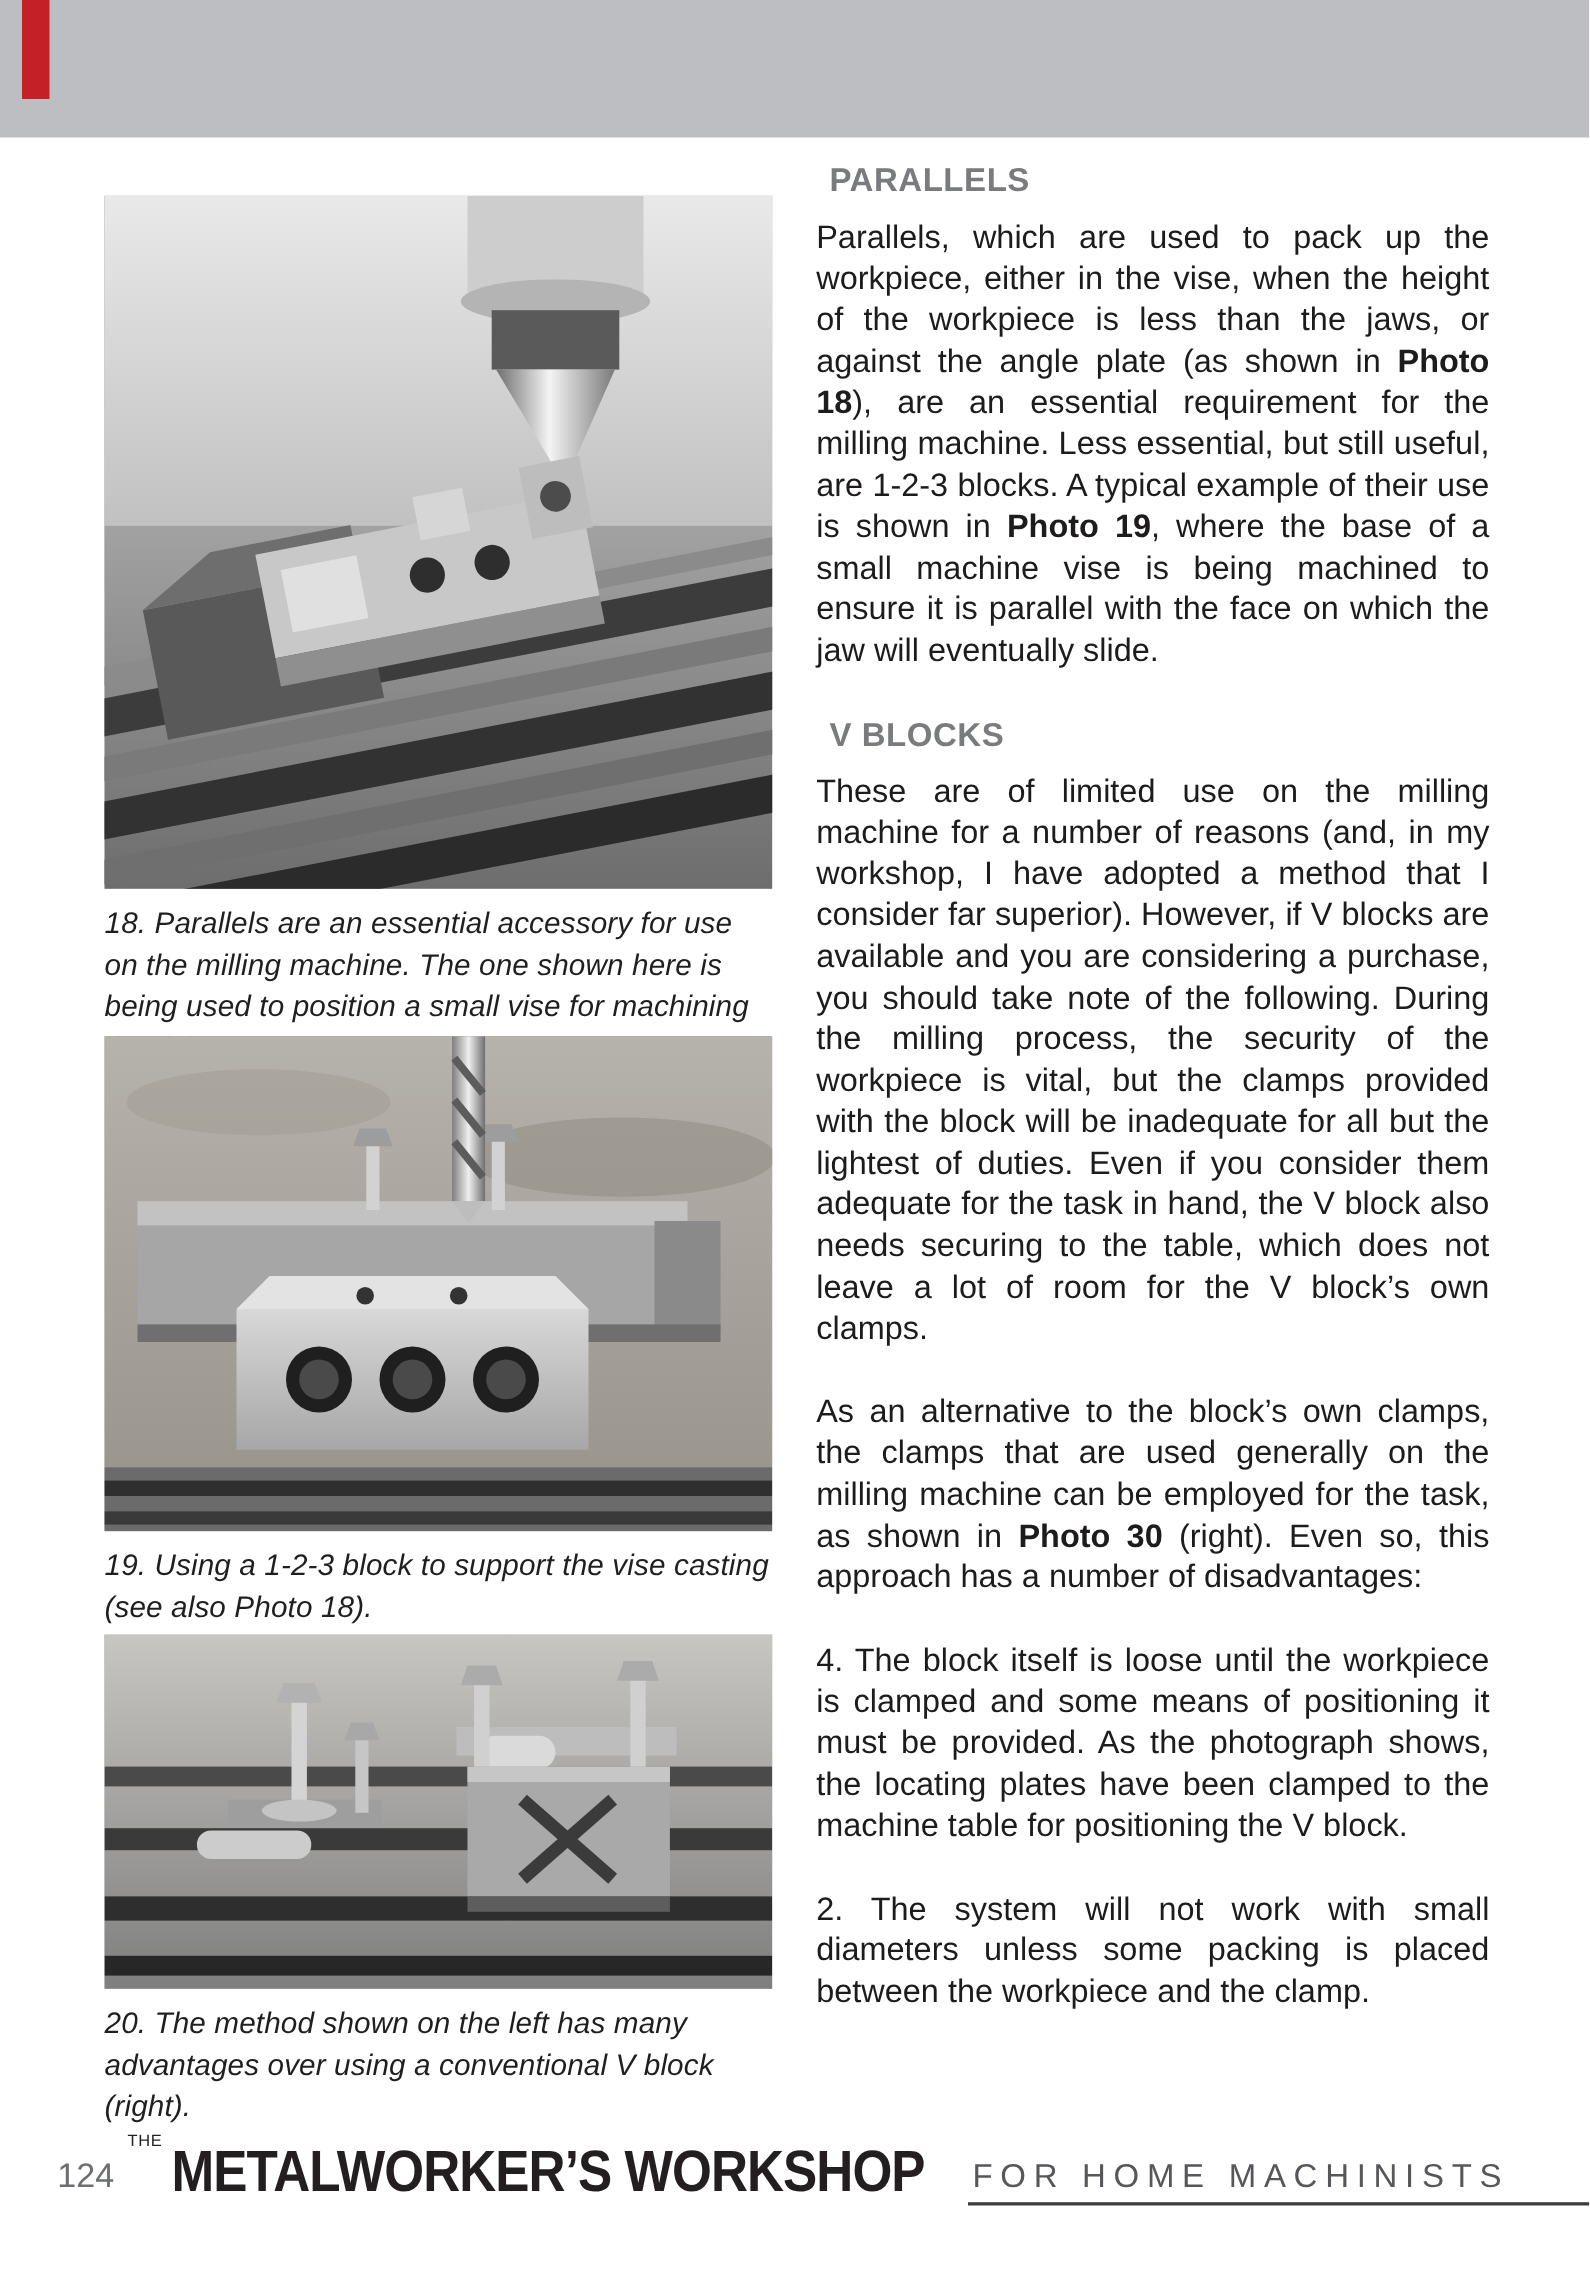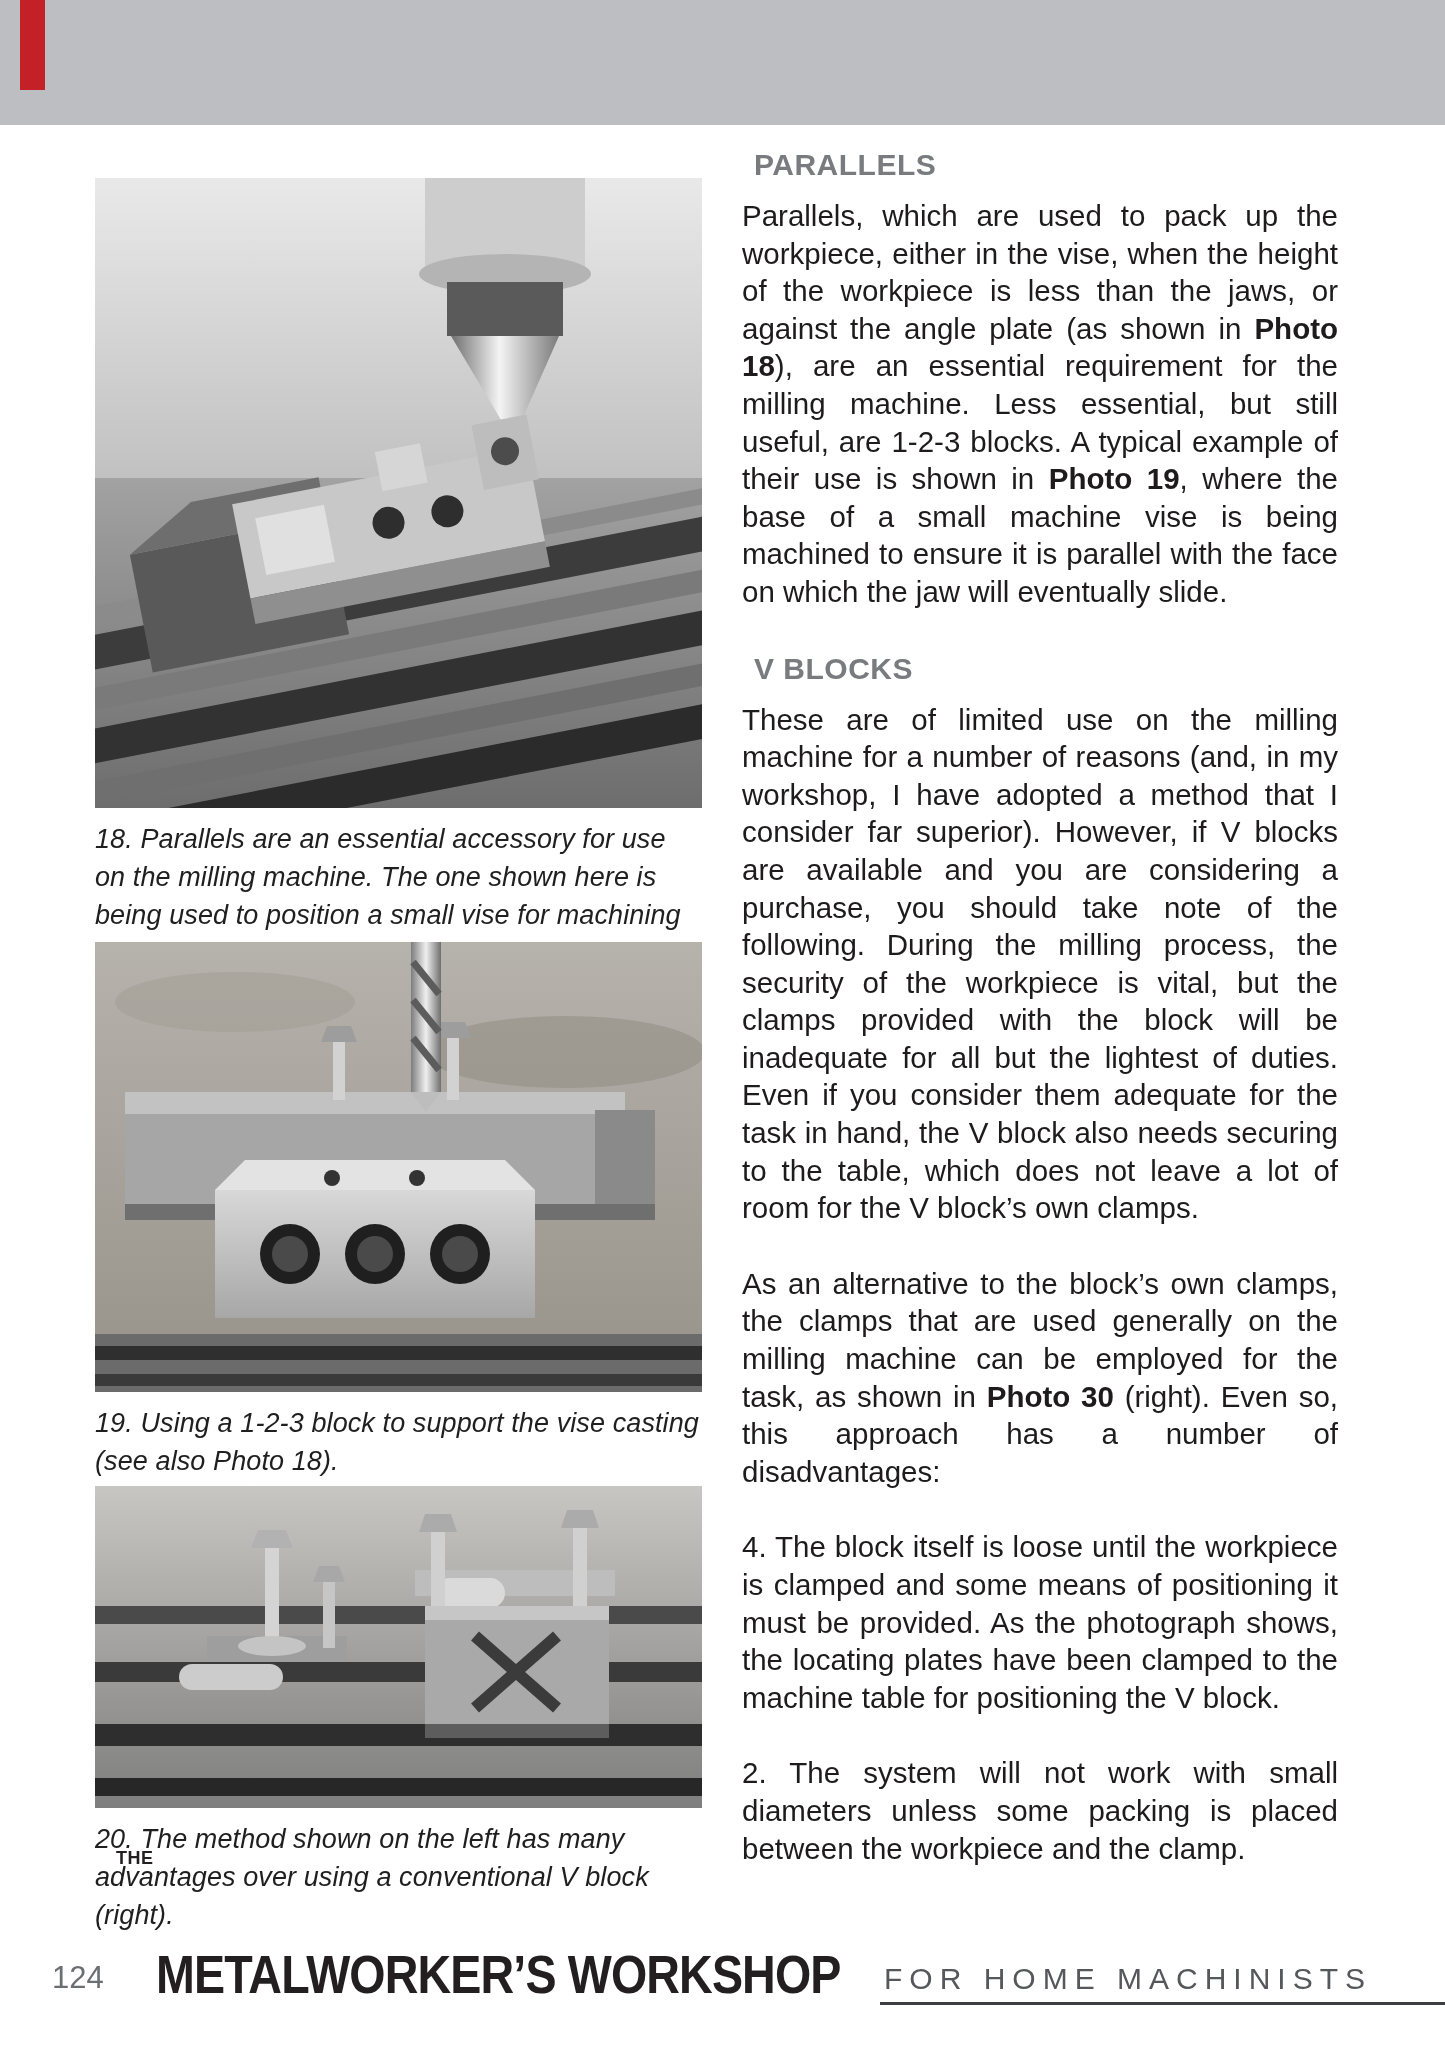--- a/index.html
+++ b/index.html
@@ -25,28 +25,28 @@
   }
 
   
   .text-col{position:absolute;left:742px;top:133px;width:612px;}
   .text-col h2{
     margin:12px;font-size:30px;line-height:40px;font-weight:bold;color:#7a7b7e;
     letter-spacing:0.5px;
   }
   .text-col h2.mt{margin-top:36px;}
   .text-col p{
-    margin:0 16px 38px 0;font-size:29.5px;line-height:37.6px;color:#1d1b1b;
+    margin:0 0 38px 0;font-size:29.5px;line-height:37.6px;color:#1d1b1b;
     text-align:justify;
   }
   .text-col p b{font-weight:bold;}
 
   
   .footer-num{position:absolute;left:52px;top:1960px;font-size:31px;color:#6d6e71;}
-  .brand-the{position:absolute;left:116px;top:1848px;font-size:18px;font-weight:bold;color:#231f20;letter-spacing:0.5px;}
+  .brand-the{position:absolute;left:116px;top:1938px;font-size:15px;font-weight:normal;color:#231f20;letter-spacing:0.5px;}
   .brand-title{
     position:absolute;left:156px;top:1944px;font-size:53px;font-weight:bold;color:#231f20;
     letter-spacing:-1px;transform:scaleX(0.88);transform-origin:left top;white-space:nowrap;
   }
   .brand-tagline{
     position:absolute;left:884px;top:1962px;font-size:30px;color:#56575b;
     letter-spacing:7px;white-space:nowrap;text-align:right;
   }
   .footer-rule{position:absolute;left:880px;top:2002px;width:565px;height:3px;background:#3c3d41;}
 </style>

